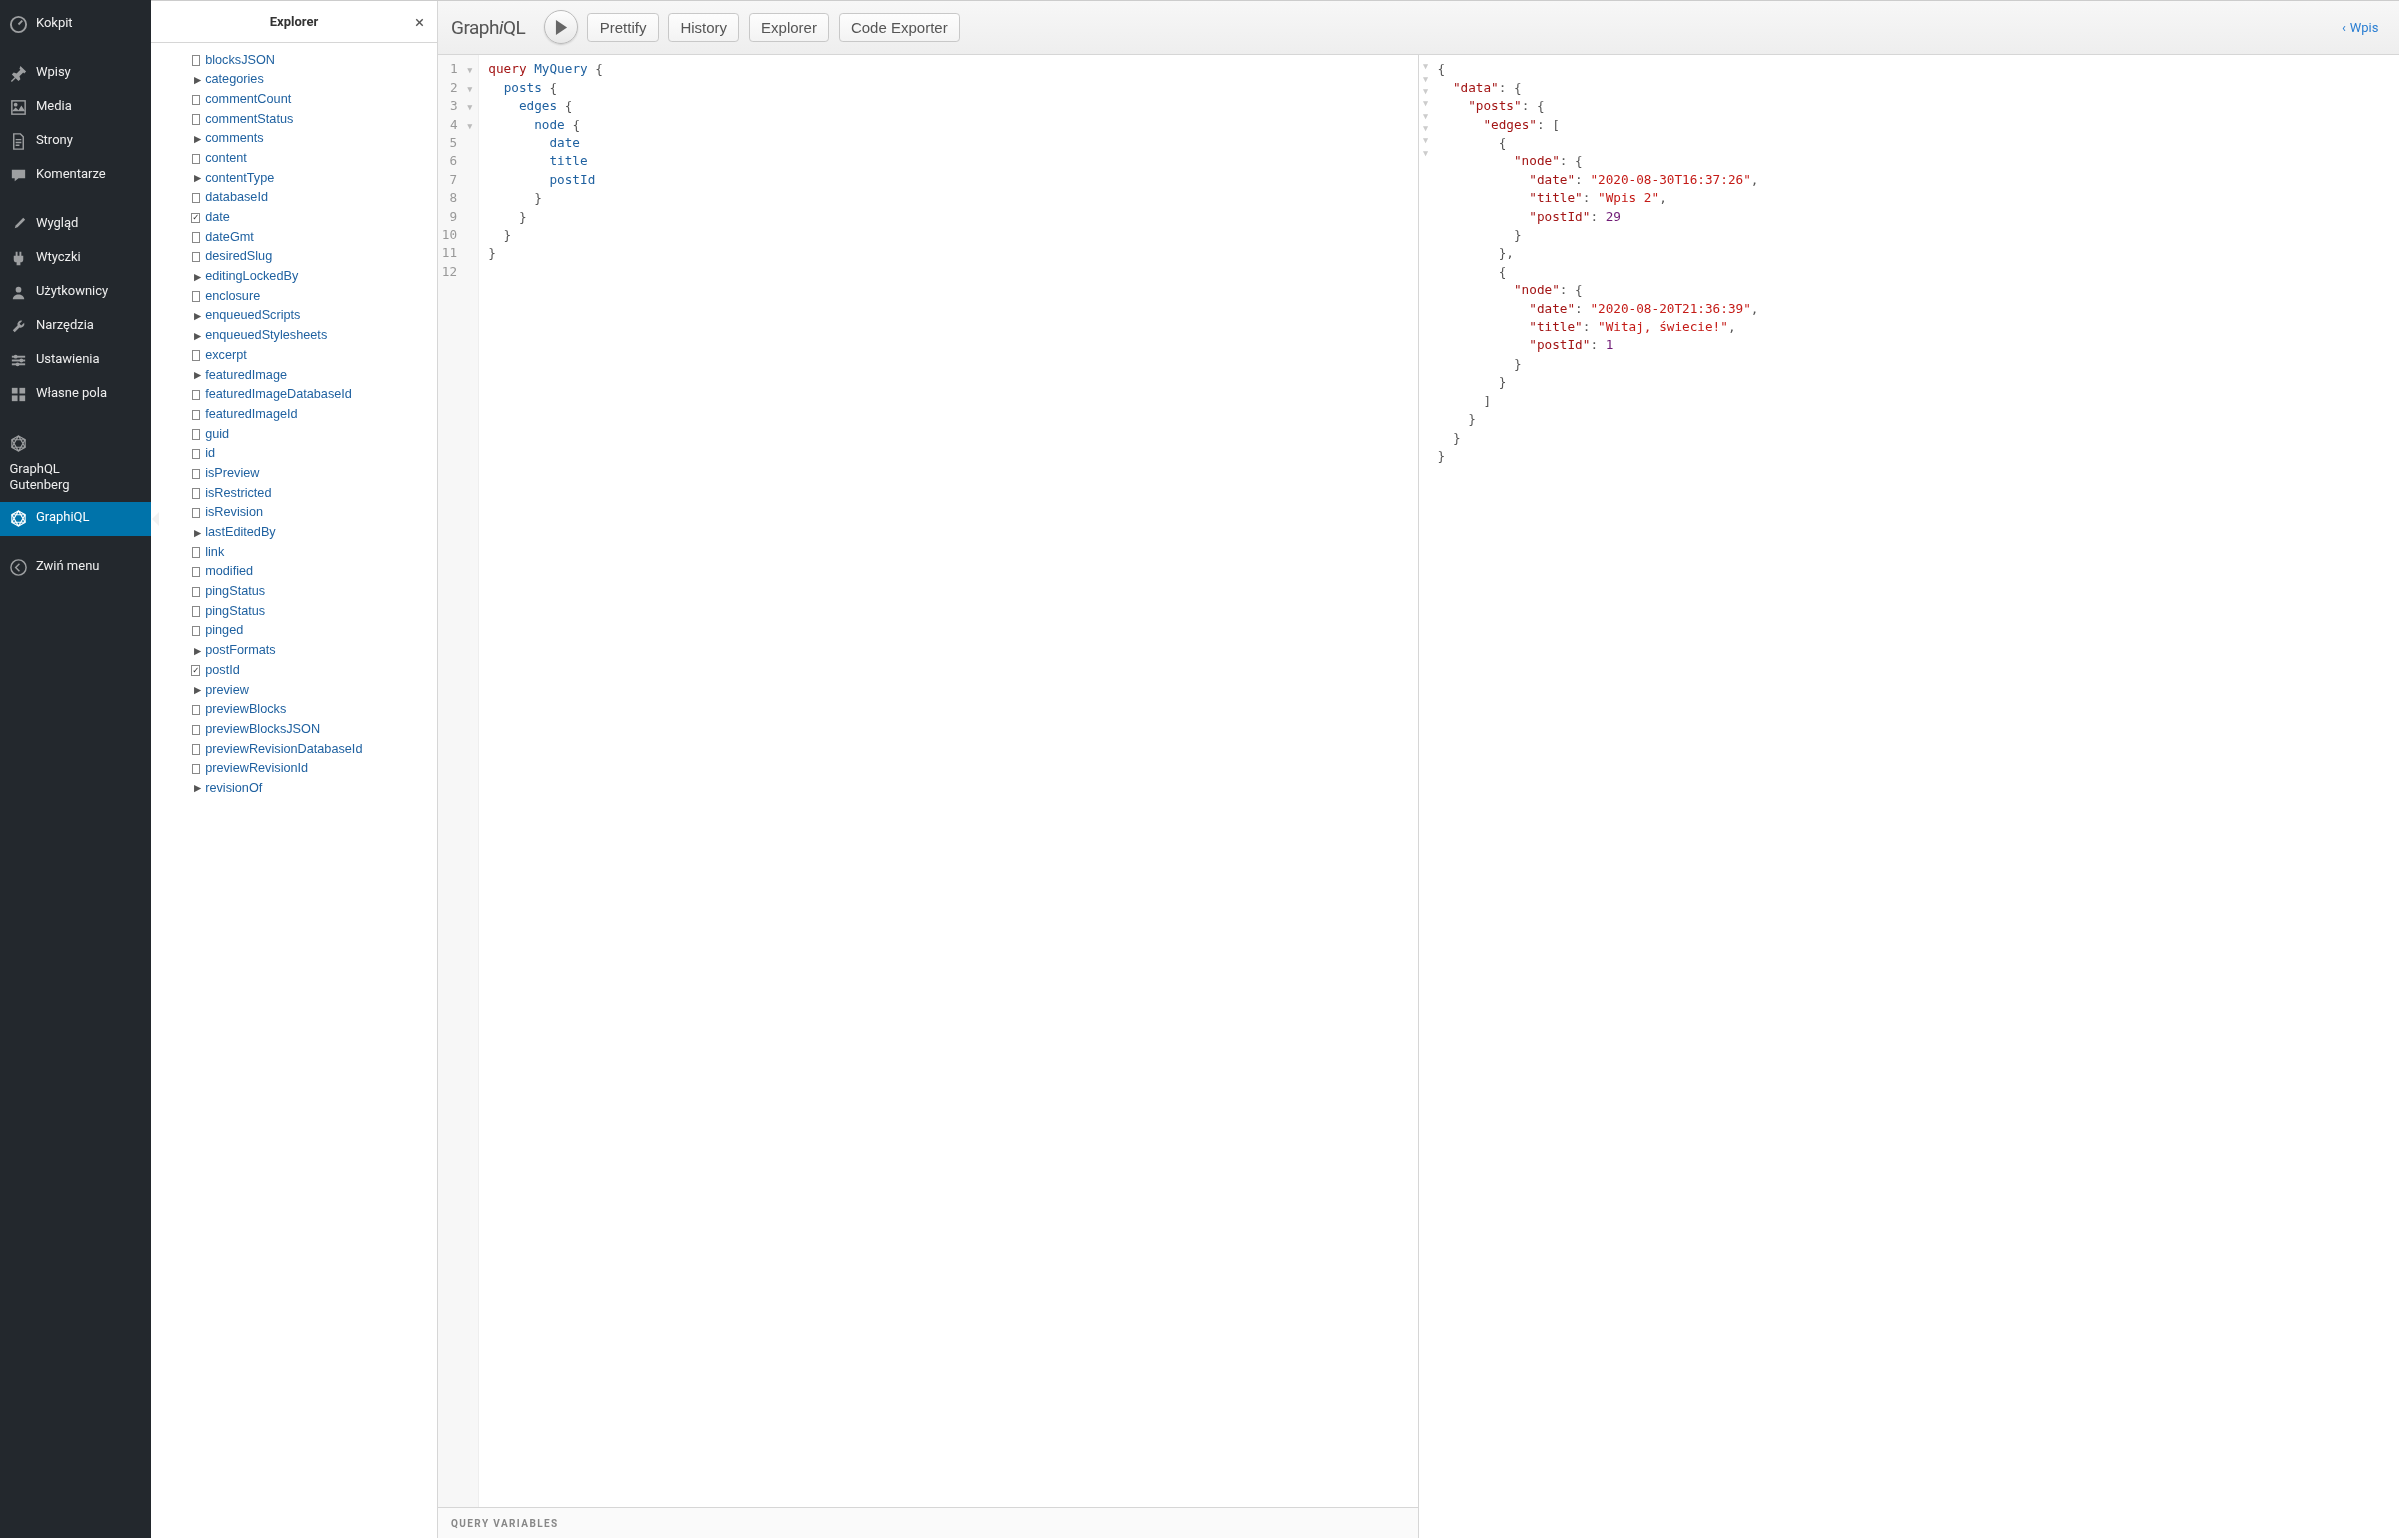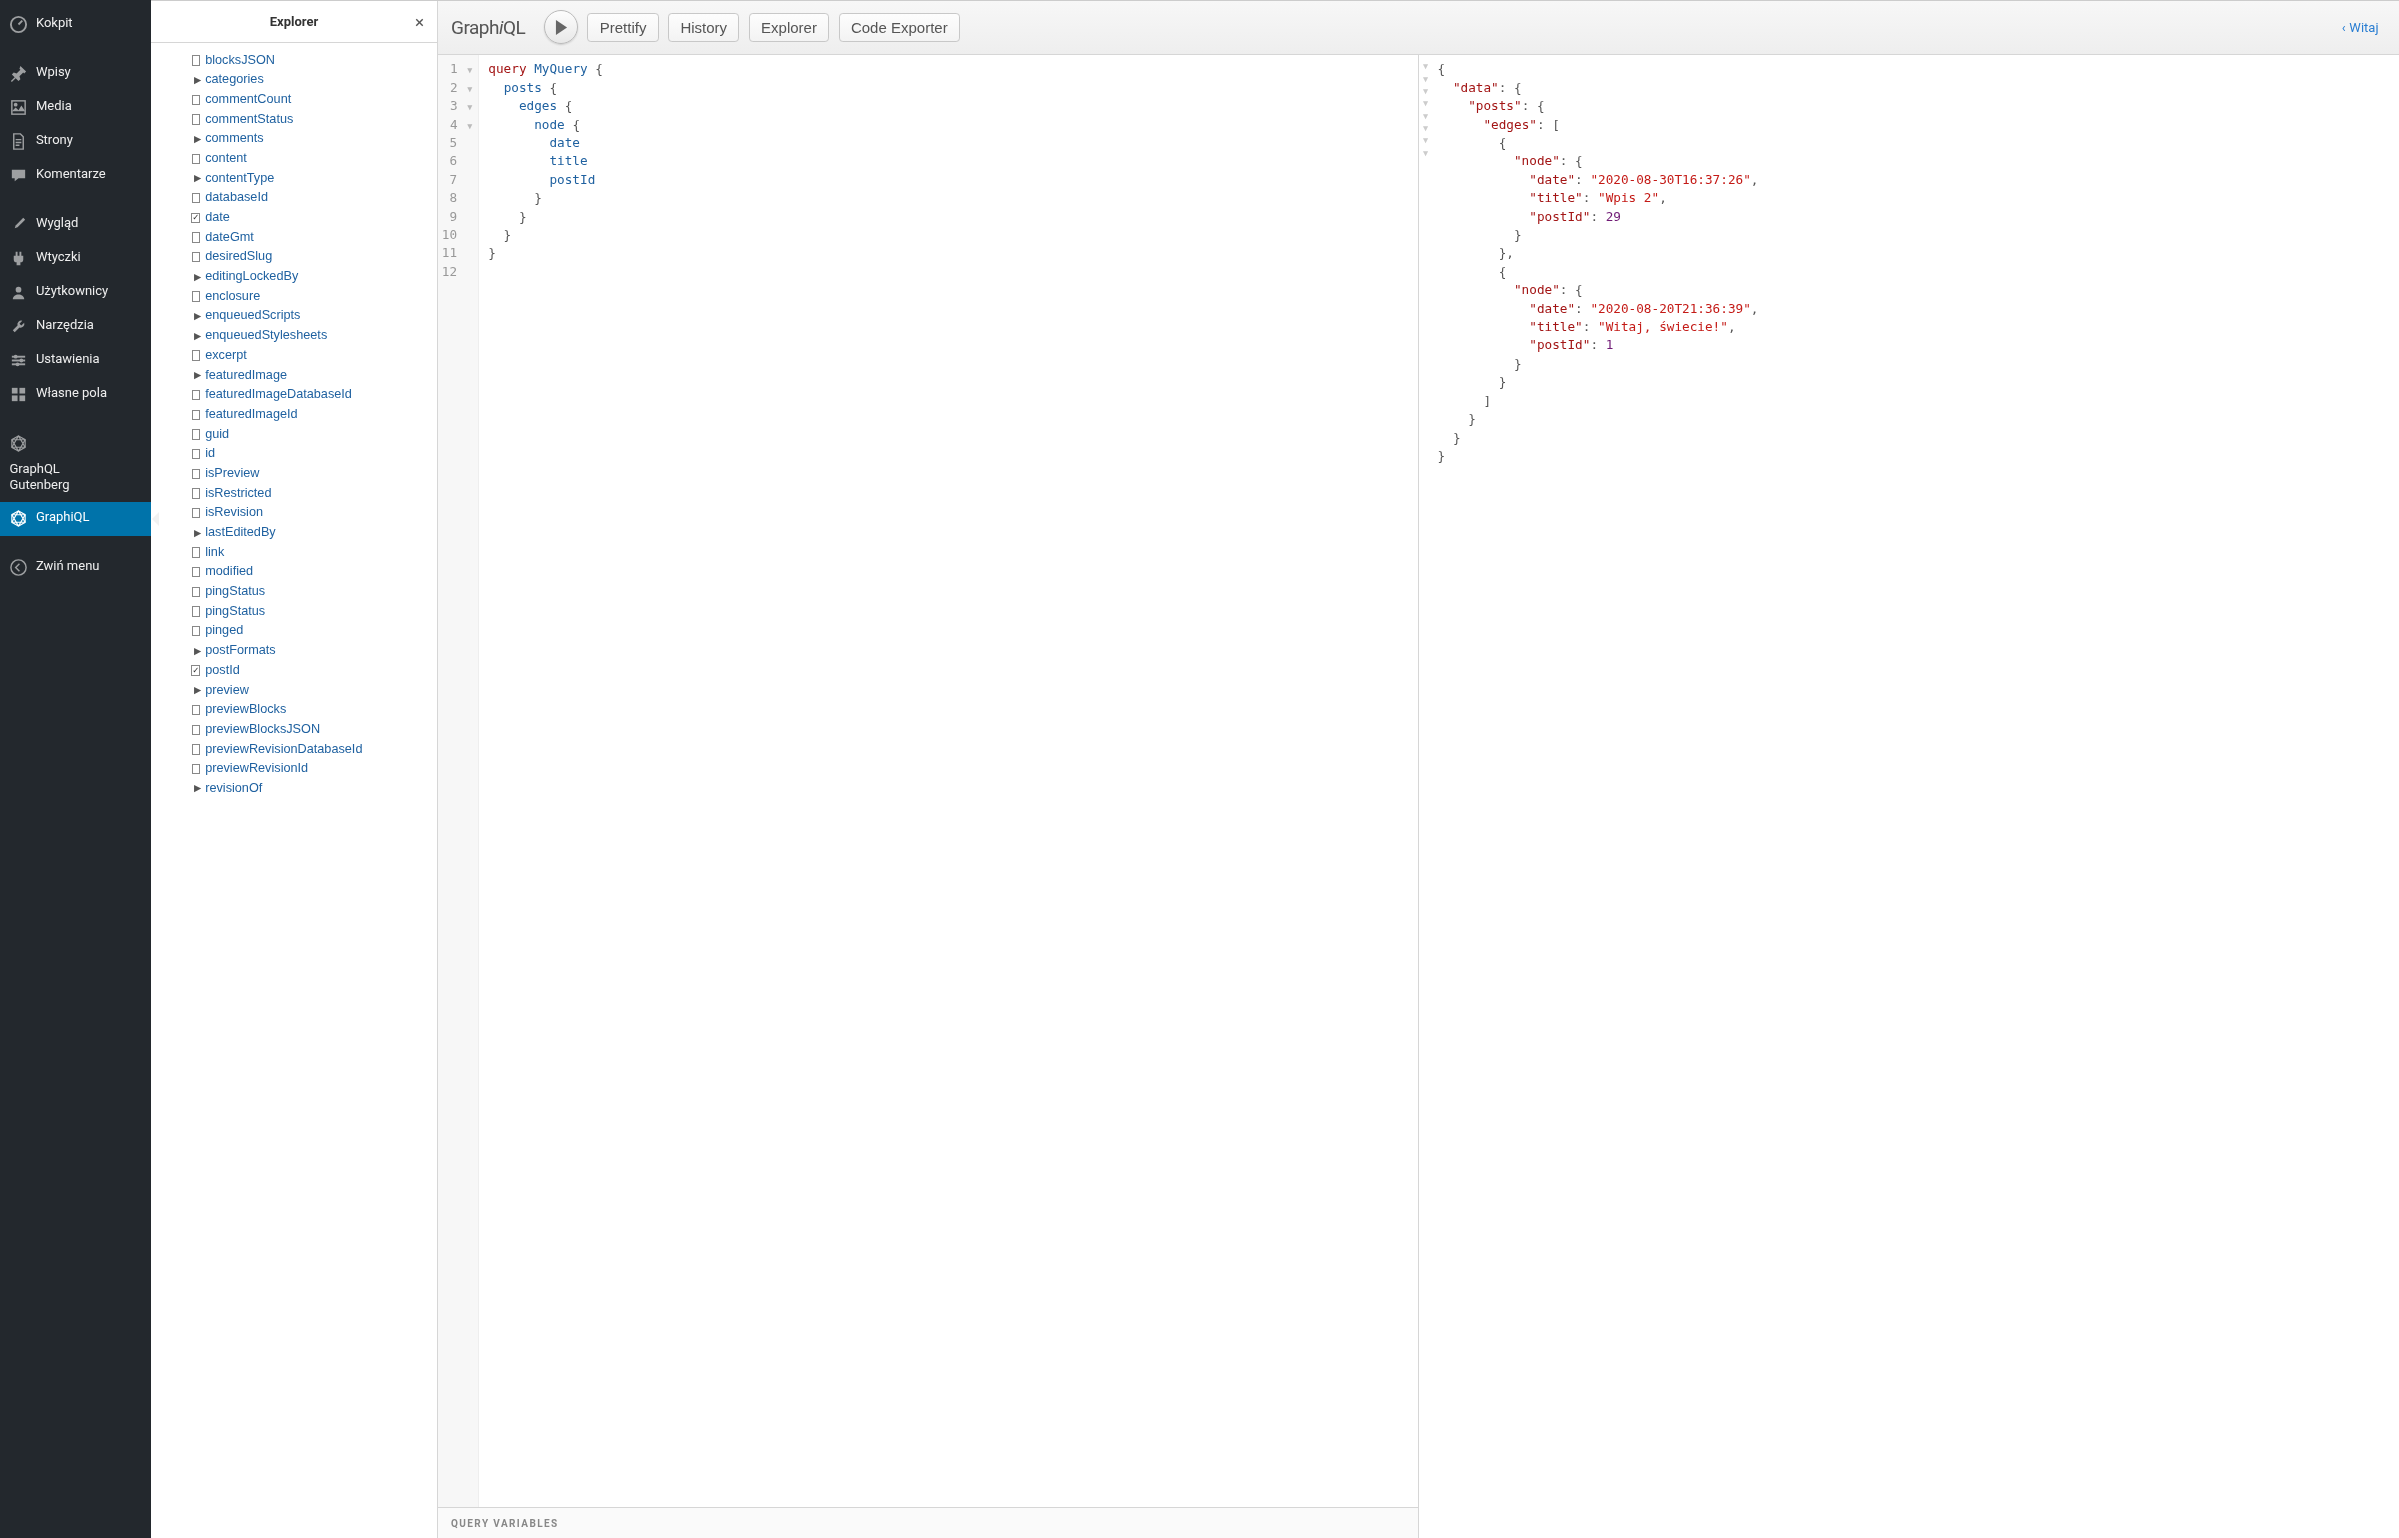--- a/index.html
+++ b/index.html
@@ -428,21 +428,21 @@
               <path d="M1 0 L13 8 L1 16 Z"></path>
             </svg>
         </button>
         <button class="tb-btn">Prettify</button>
         <button class="tb-btn">History</button>
         <button class="tb-btn">Explorer</button>
         <button class="tb-btn">Code Exporter</button>
         <span class="tb-spacer"></span>
         <span class="docs-btn">
           <span>‹</span>
-          <span>Witaj</span>
+          <span>Wpis</span>
         </span>
       </div>
       <div class="gql-body">
         <div class="editor-col">
           <div class="editor">
             <div class="gutter">
                 <div class="ln">1 <span class="fold">▼</span></div>
                 <div class="ln">2 <span class="fold">▼</span></div>
                 <div class="ln">3 <span class="fold">▼</span></div>
                 <div class="ln">4 <span class="fold">▼</span></div>

